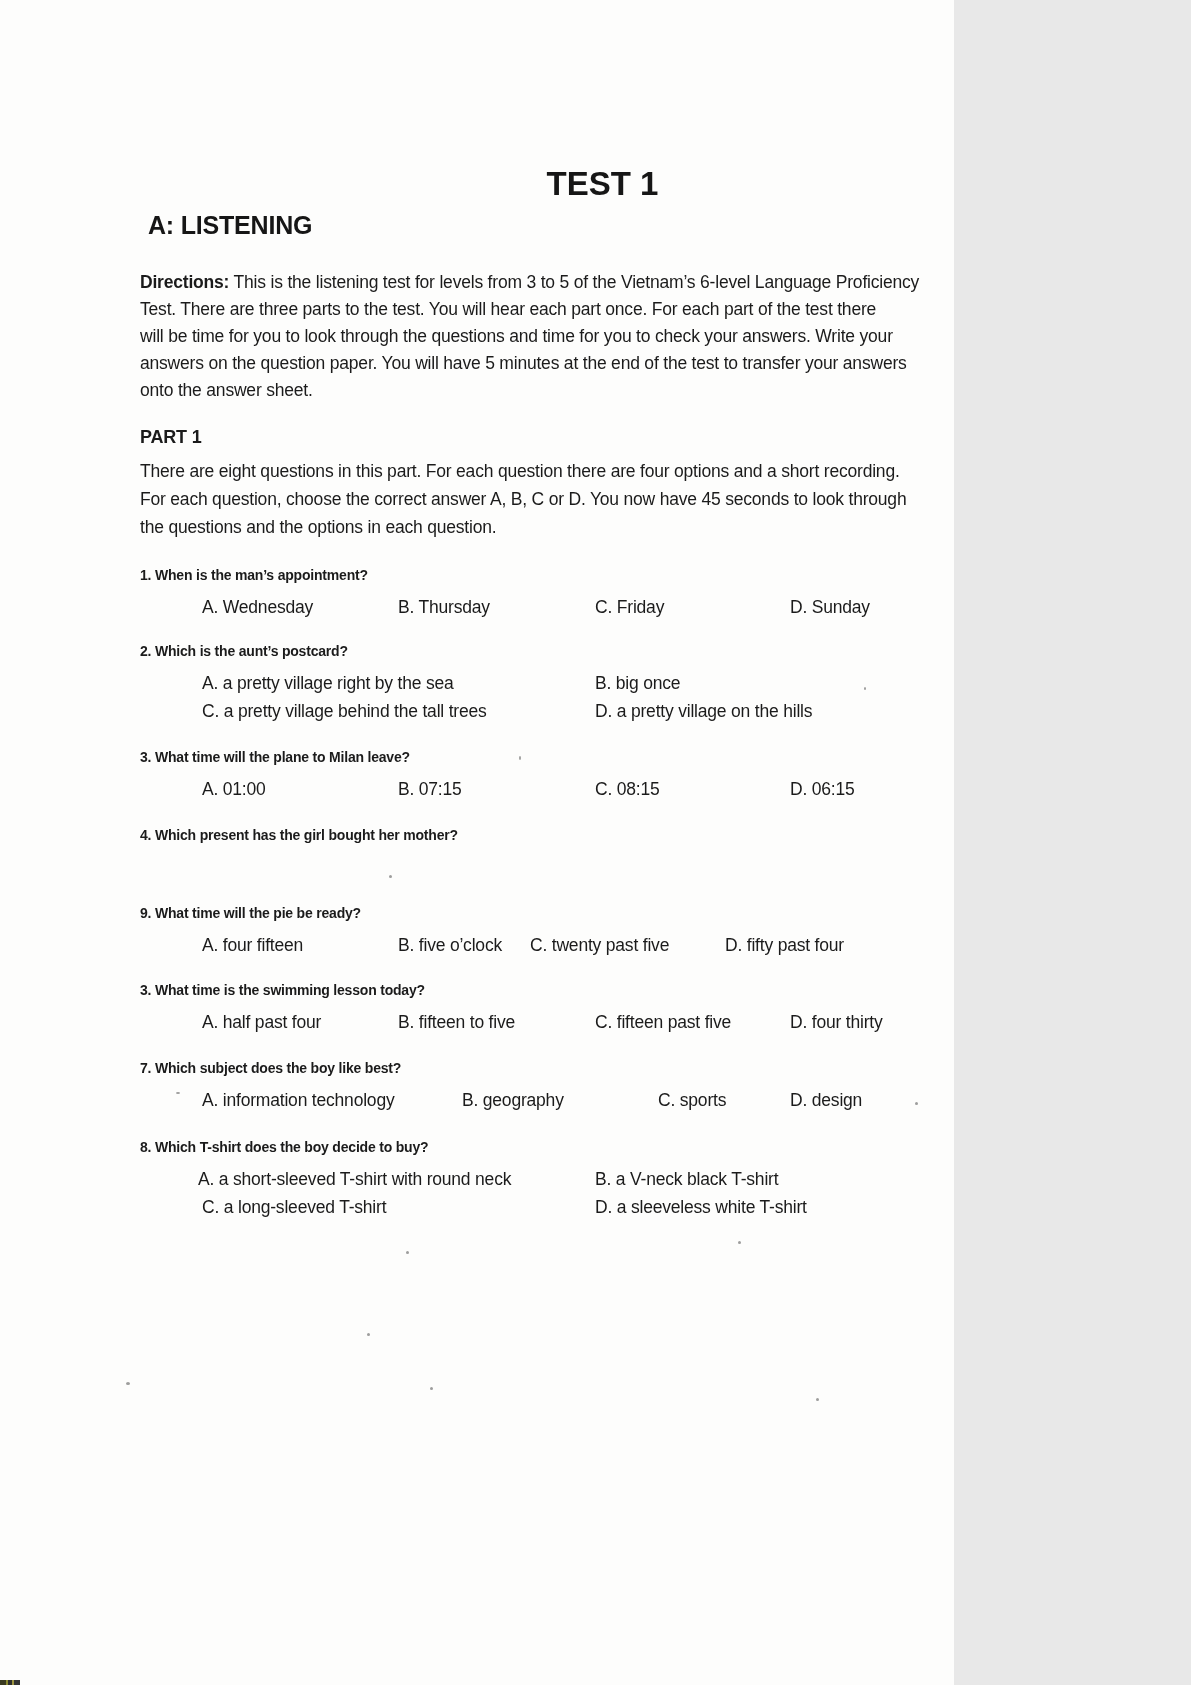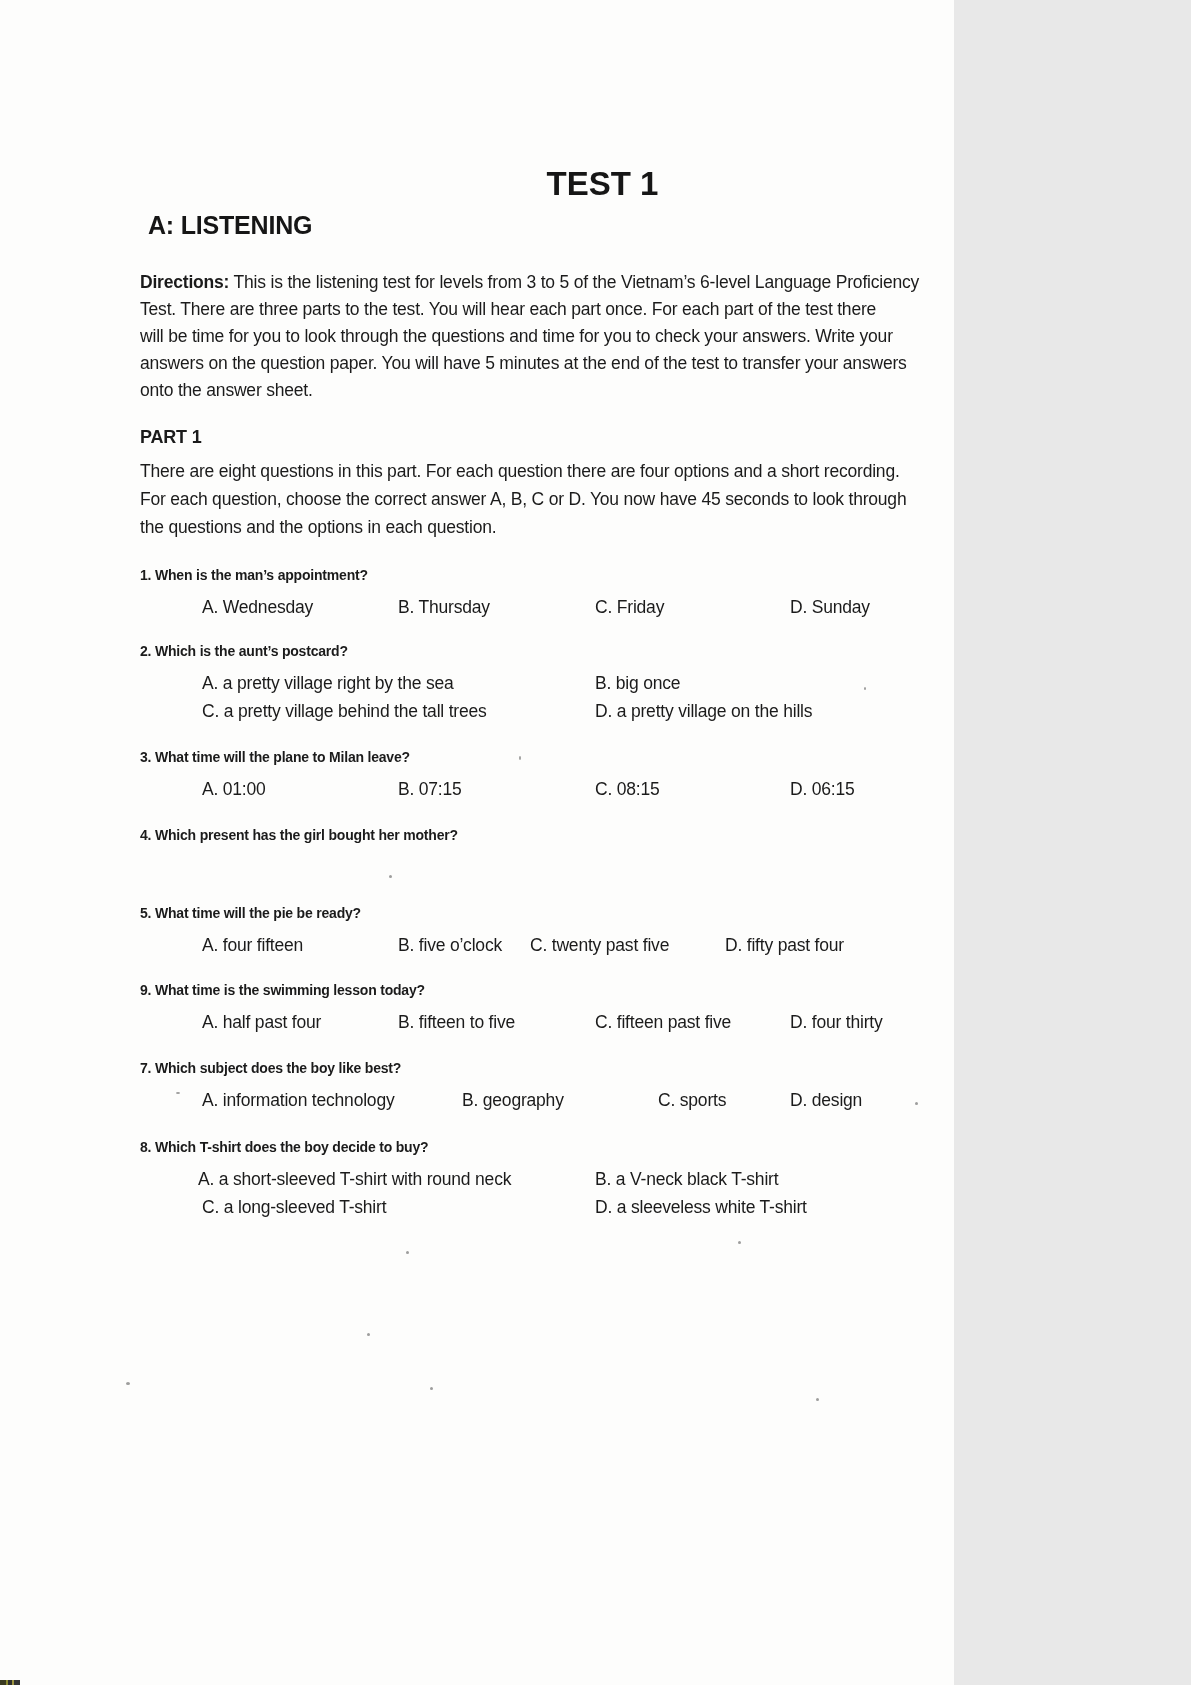--- a/index.html
+++ b/index.html
@@ -96,31 +96,31 @@
         <span class="opt" style="left:455px">C. 08:15</span>
         <span class="opt" style="left:650px">D. 06:15</span>
       </div>
     </div>
 
     <div class="question" style="top:658px">
       <div class="q-prompt">4. Which present has the girl bought her mother?</div>
     </div>
 
     <div class="question" style="top:736px">
-      <div class="q-prompt">5. What time will the pie be ready?</div>
+      <div class="q-prompt">9. What time will the pie be ready?</div>
       <div class="opt-row">
         <span class="opt" style="left:62px">A. four fifteen</span>
         <span class="opt" style="left:258px">B. five o’clock</span>
         <span class="opt" style="left:390px">C. twenty past five</span>
         <span class="opt" style="left:585px">D. fifty past four</span>
       </div>
     </div>
 
     <div class="question" style="top:813px">
-      <div class="q-prompt">9. What time is the swimming lesson today?</div>
+      <div class="q-prompt">3. What time is the swimming lesson today?</div>
       <div class="opt-row">
         <span class="opt" style="left:62px">A. half past four</span>
         <span class="opt" style="left:258px">B. fifteen to five</span>
         <span class="opt" style="left:455px">C. fifteen past five</span>
         <span class="opt" style="left:650px">D. four thirty</span>
       </div>
     </div>
 
     <div class="question" style="top:891px">
       <div class="q-prompt">7. Which subject does the boy like best?</div>

